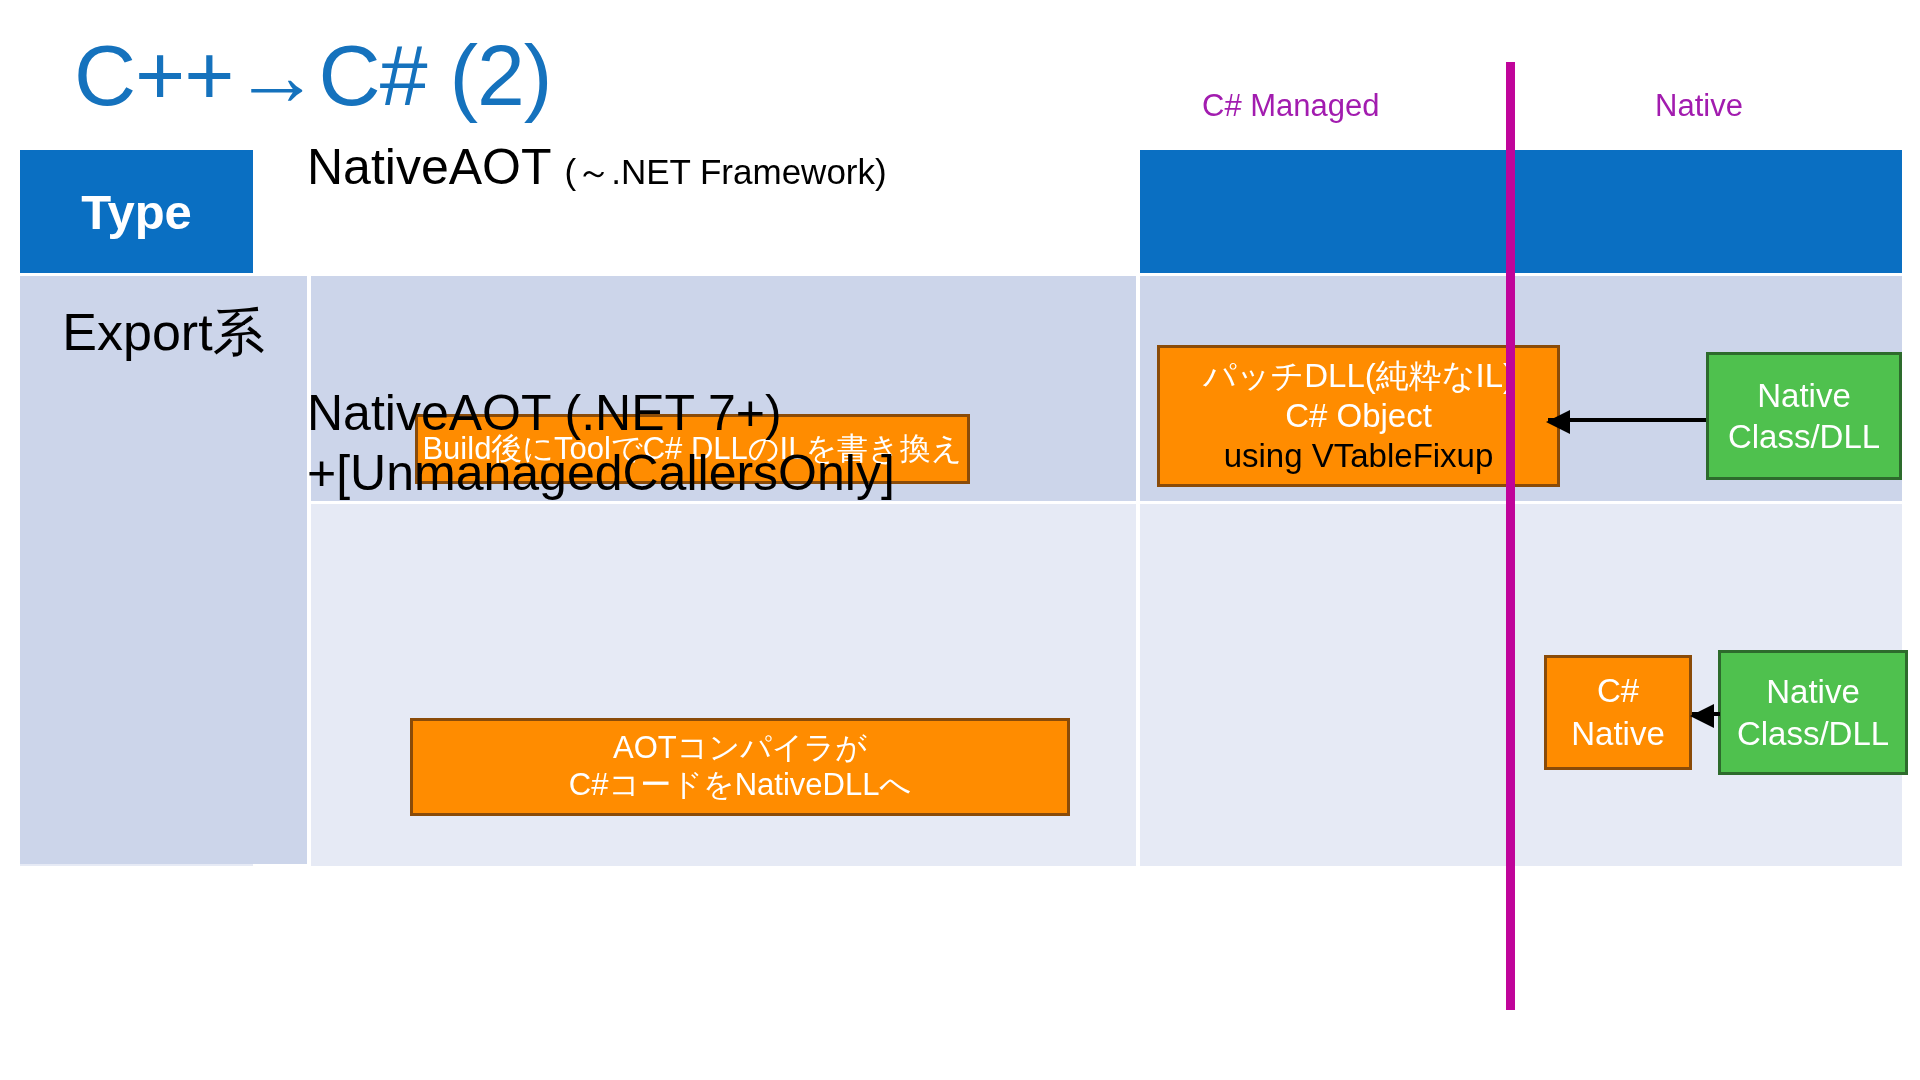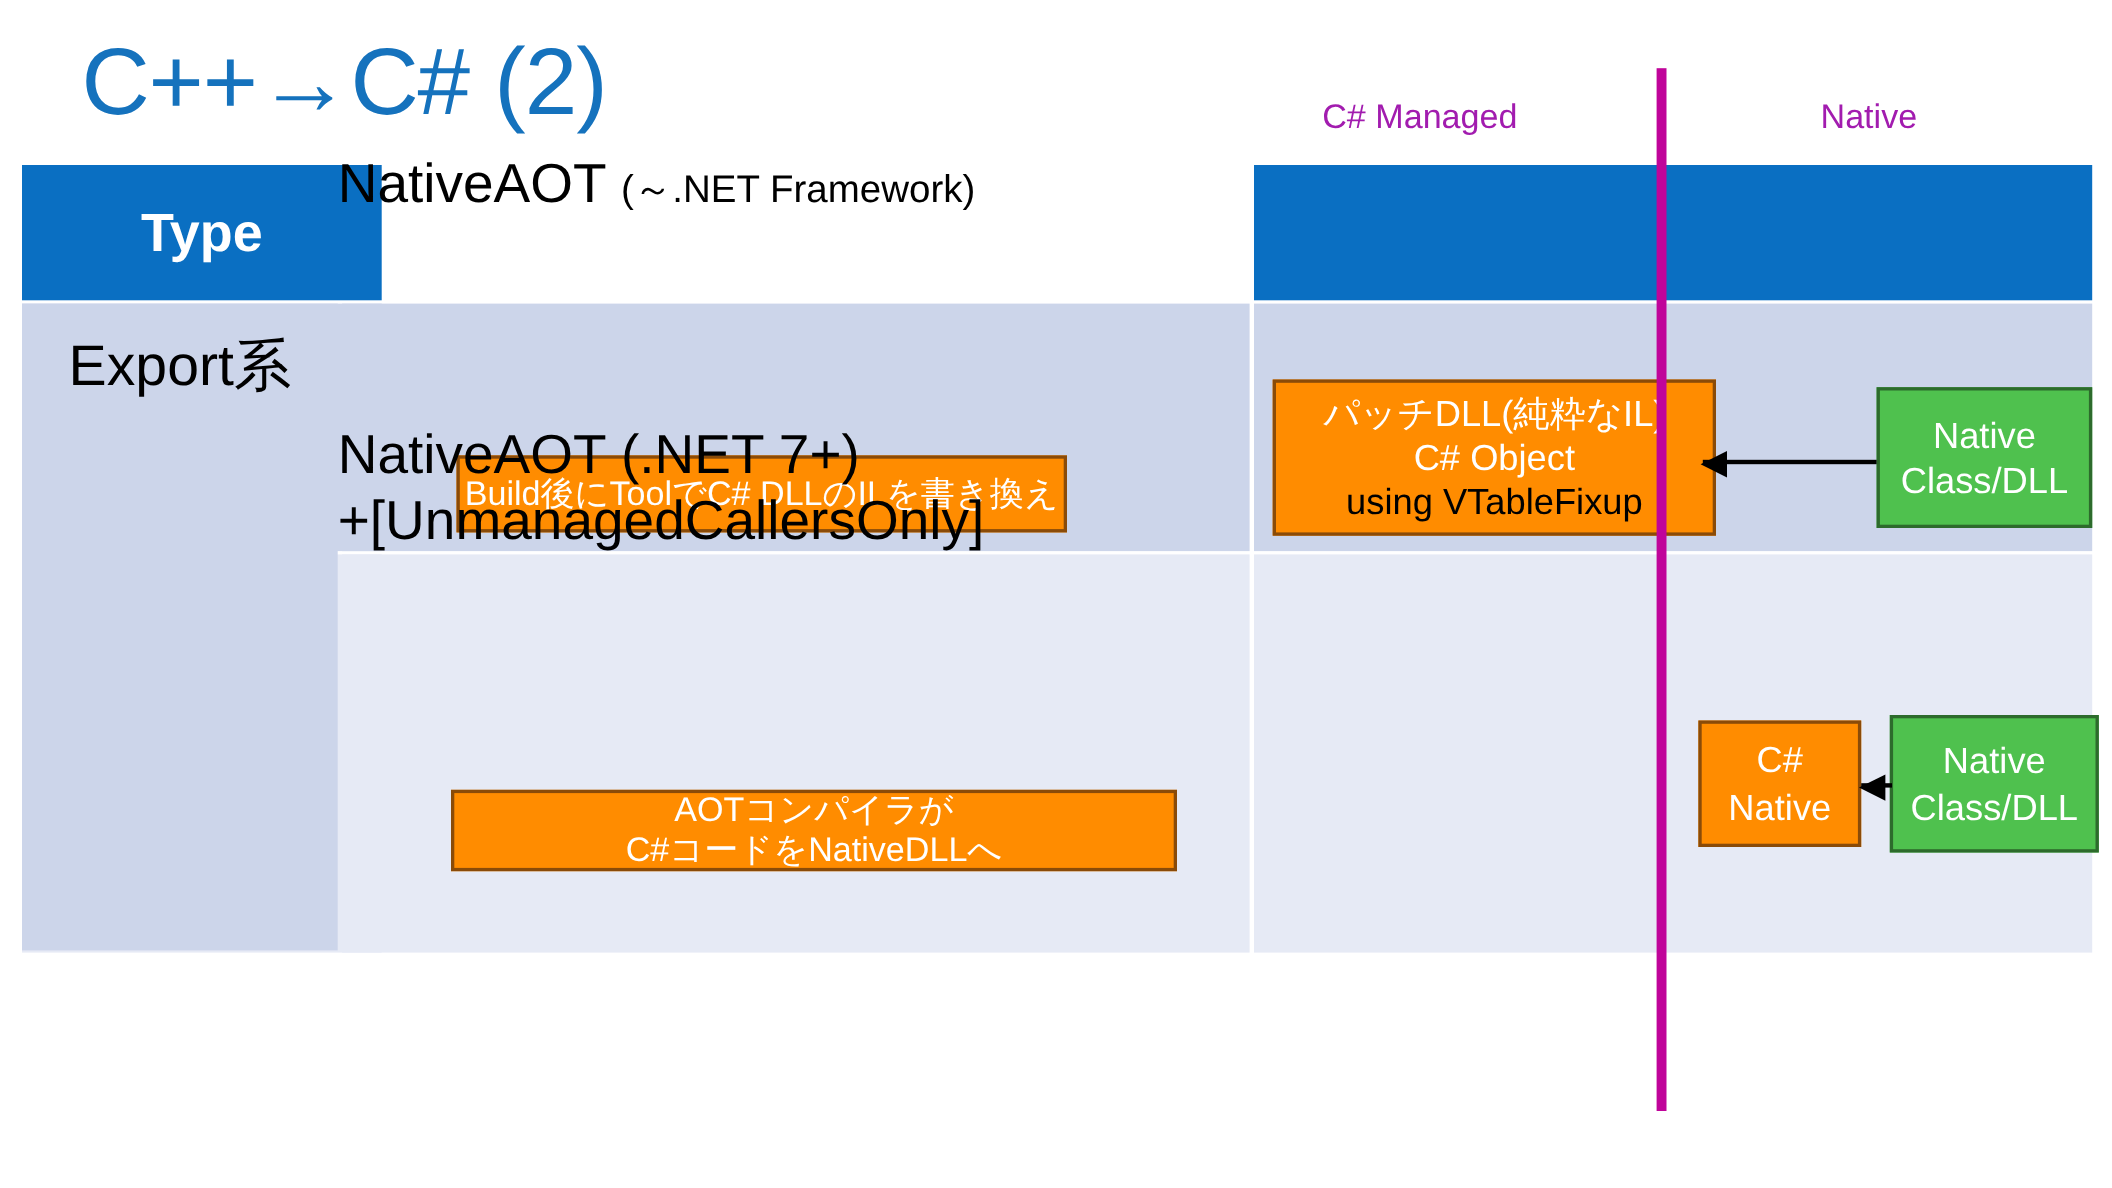--- a/index.html
+++ b/index.html
@@ -57,21 +57,21 @@
   #row-one    { top: 126px; height: 225px; }
   #row-two    { top: 354px; height: 362px; }
 
   .cell {
     position: absolute;
     top: 0;
     height: 100%;
     box-sizing: border-box;
   }
   
-  .col-type { left: 0px;    width: 327px; }
+  .col-type { left: 0px;    width: 233px; }
   .col-mid  { left: 291px;  width: 825px; }
   .col-mg   { left: 1120px; width: 762px; }
 
   
   #row-header .cell { background: #0a6fc2; }
   #row-header .hdr-text {
     position: absolute;
     left: 0; right: 0;
     top: 50%;
     transform: translateY(-50%);
@@ -133,21 +133,21 @@
     text-align: center;
     line-height: 1.18;
   }
   #note-dllexport {
     left: 415px; top: 414px;
     width: 555px; height: 70px;
     font-size: 31px;
   }
   #note-aot {
     left: 410px; top: 718px;
-    width: 660px; height: 74px;
+    width: 660px; height: 98px;
     font-size: 31px;
   }
 
   
   #patch-dll-box {
     position: absolute;
     left: 1157px; top: 345px;
     width: 403px; height: 142px;
     background: #ff8c00;
     border: 3px solid #8a4b08;

